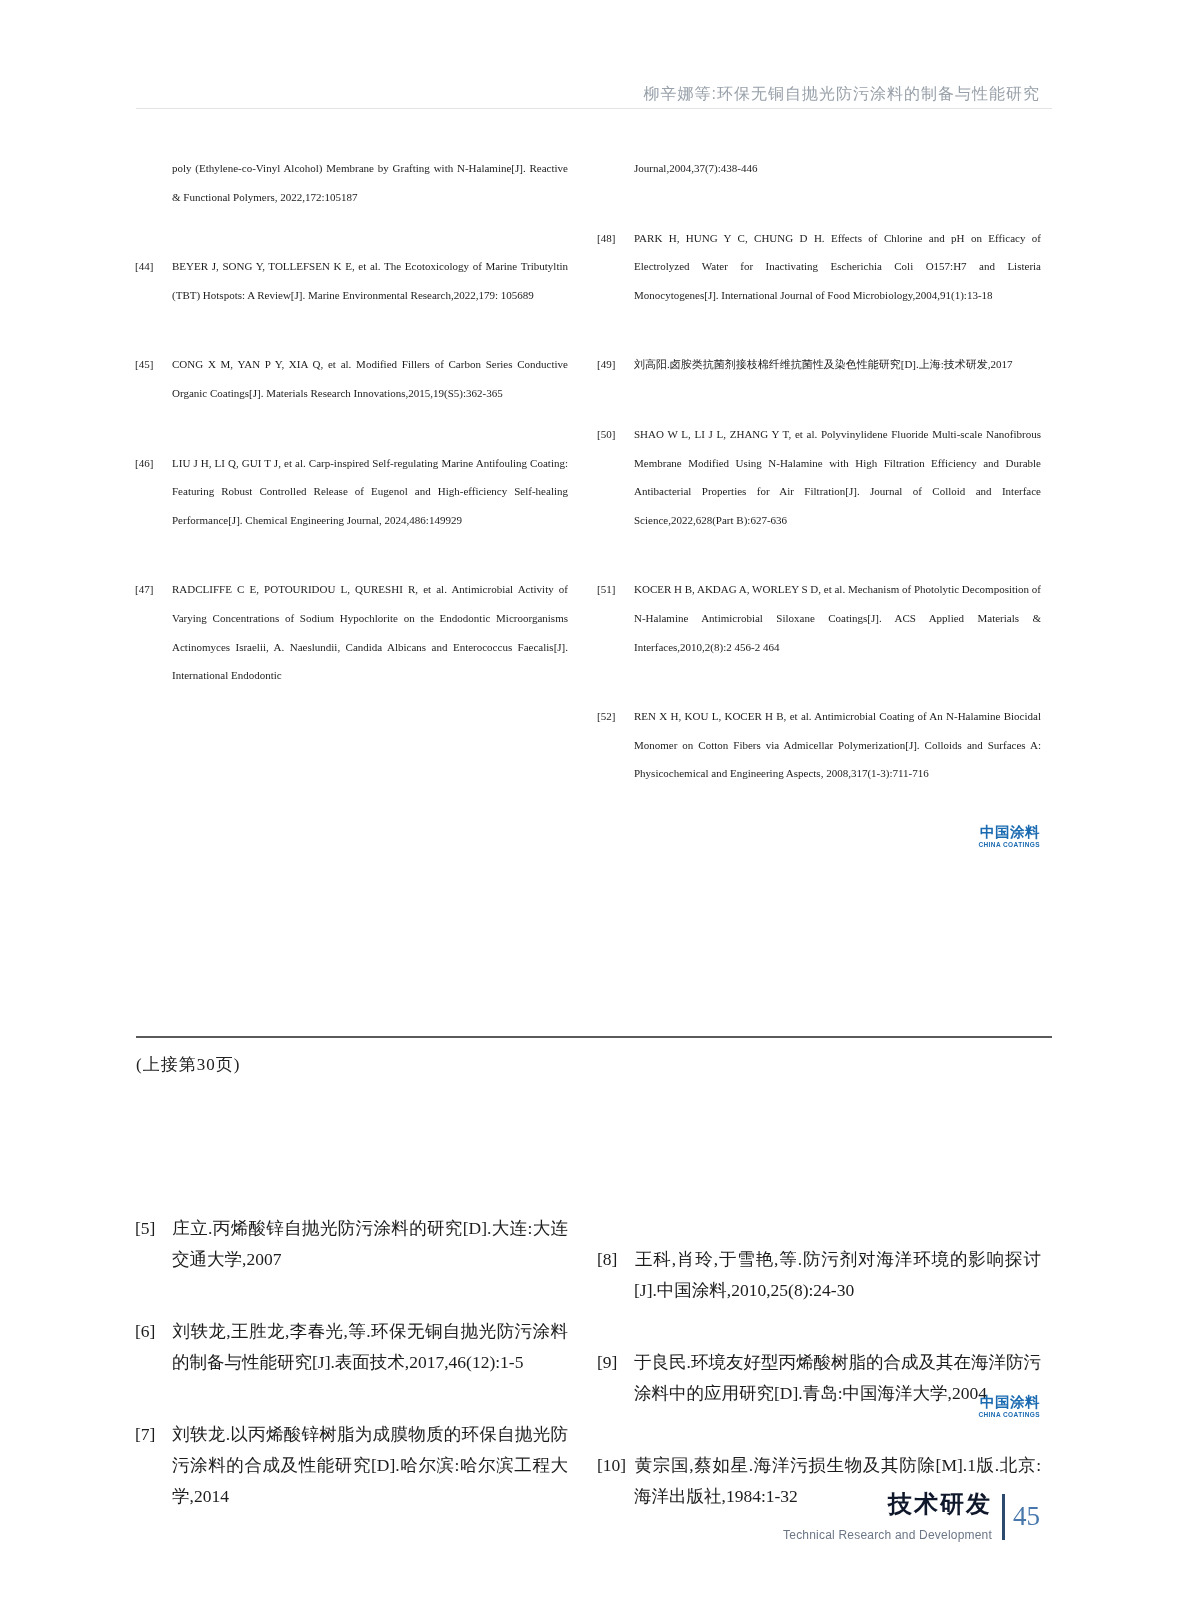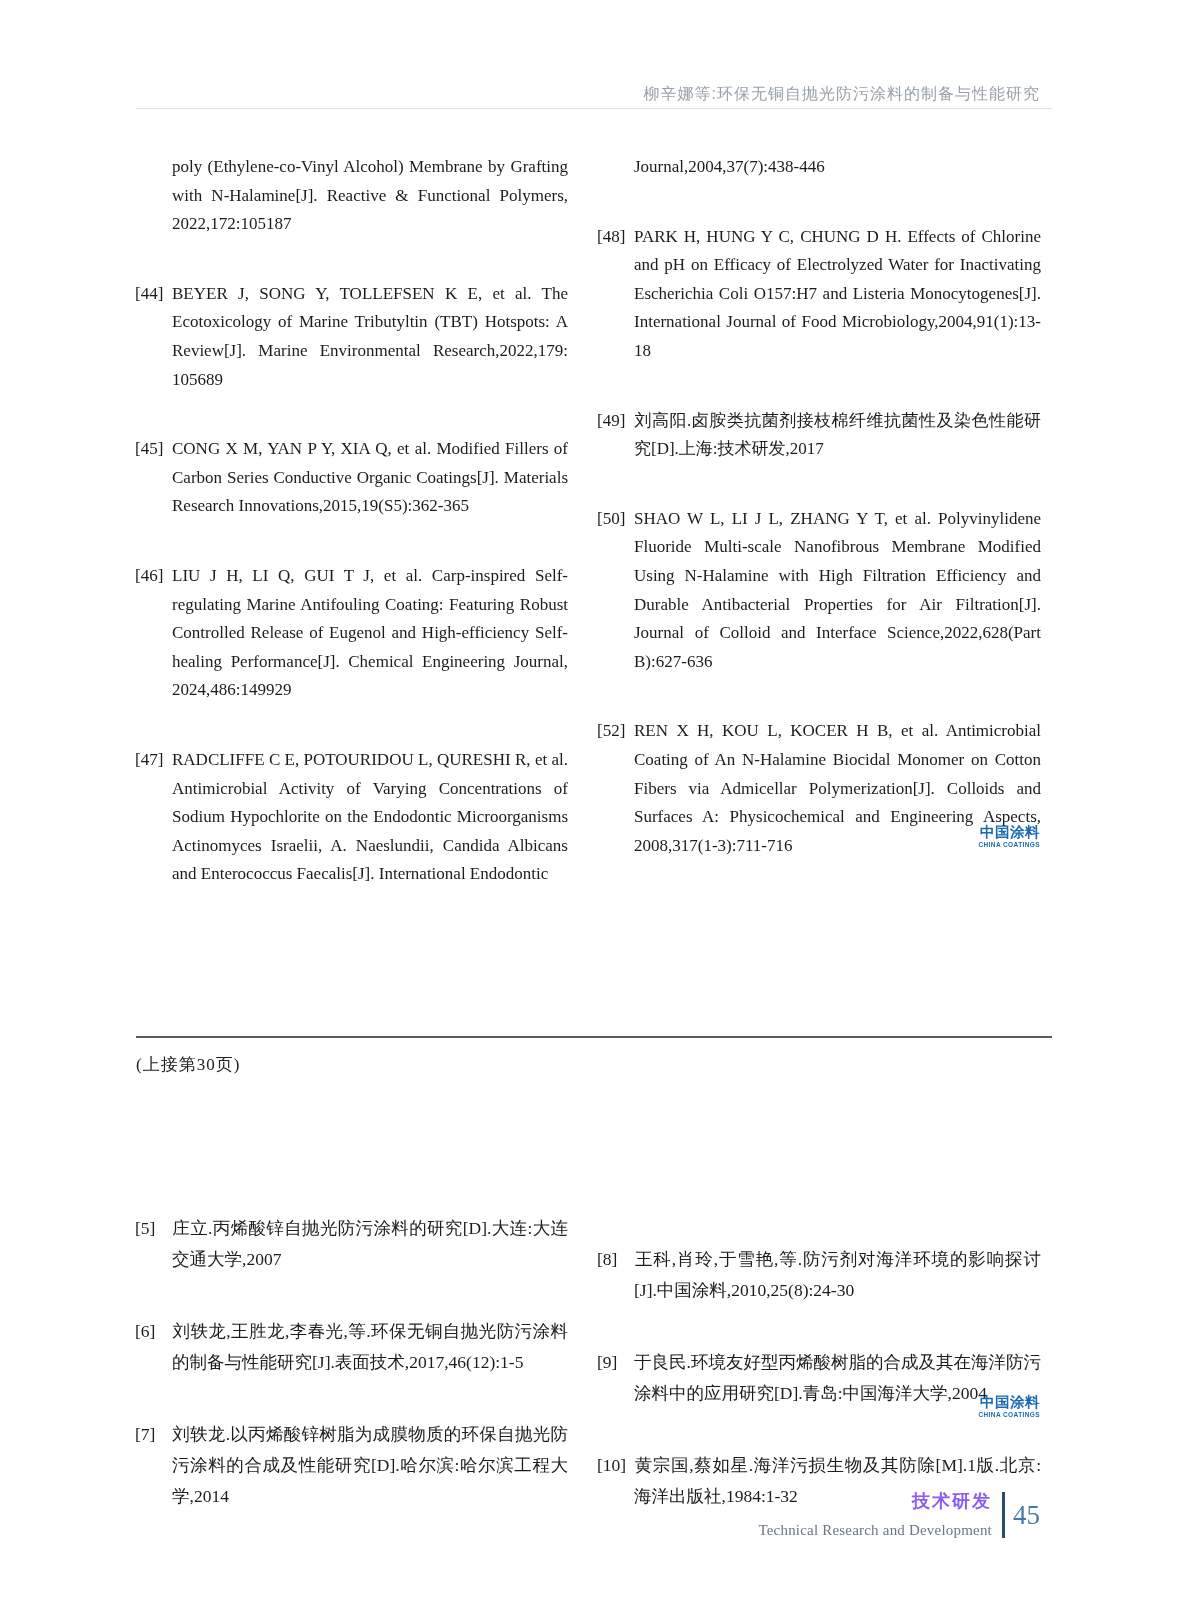--- a/index.html
+++ b/index.html
@@ -25,21 +25,21 @@
   .refs{
     position:absolute;left:135px;width:906px;
     display:flex;gap:29px;
   }
   .refs-top{top:131px;}
   .refs-bottom{top:1172px;align-items:flex-end;}
   .col{flex:0 0 auto;}
   .col-l{width:433px;}
   .col-r{width:444px;}
   .refs-top .ref-item{
-    font-size:17px;line-height:28.6px;text-align:justify;
+    font-size:11px;line-height:28.6px;text-align:justify;
     padding-left:37px;text-indent:-37px;
   }
   .refs-bottom .ref-item{
     font-size:17.5px;line-height:31px;text-align:justify;
     padding-left:37px;text-indent:-37px;
   }
   .ref-label{display:inline-block;width:37px;text-indent:0;margin-top:41px;}
   .ref-item.cont .ref-label{width:37px;}
 
   
@@ -69,26 +69,26 @@
     font-family:"Liberation Sans", sans-serif;
   }
 
   
   .footer{
     position:absolute;top:1492px;right:147px;
     display:flex;align-items:center;
   }
   .footer-section{text-align:right;line-height:1;}
   .footer-zh{
-    font-size:18px;font-weight:bold;color:#8b5cf6;letter-spacing:2px;
+    font-size:24px;font-weight:bold;color:#0f172a;letter-spacing:2px;
     font-family:"Liberation Sans", sans-serif;
   }
   .footer-en{
-    font-size:15px;color:#6b7686;margin-top:13px;letter-spacing:0.2px;
-    font-family:Liberation Serif, serif;
+    font-size:12px;color:#6b7686;margin-top:13px;letter-spacing:0.2px;
+    font-family:Liberation Sans, sans-serif;
   }
   .footer-bar{
     width:3px;height:46px;background:#2c4a6e;margin:0 8px 0 10px;
   }
   .footer-page{
     font-size:27px;color:#4877ac;font-family:"Liberation Serif", serif;
   }
 </style>
 </head>
 <body>
@@ -104,20 +104,21 @@
         <div class="ref-item"><span class="ref-label">[44]</span><span class="ref-text">BEYER J, SONG Y, TOLLEFSEN K E, et al. The Ecotoxicology of Marine Tributyltin (TBT) Hotspots: A Review[J]. Marine Environmental Research,2022,179: 105689</span></div>
         <div class="ref-item"><span class="ref-label">[45]</span><span class="ref-text">CONG X M, YAN P Y, XIA Q, et al. Modified Fillers of Carbon Series Conductive Organic Coatings[J]. Materials Research Innovations,2015,19(S5):362-365</span></div>
         <div class="ref-item"><span class="ref-label">[46]</span><span class="ref-text">LIU J H, LI Q, GUI T J, et al. Carp-inspired Self-regulating Marine Antifouling Coating: Featuring Robust Controlled Release of Eugenol and High-efficiency Self-healing Performance[J]. Chemical Engineering Journal, 2024,486:149929</span></div>
         <div class="ref-item"><span class="ref-label">[47]</span><span class="ref-text">RADCLIFFE C E, POTOURIDOU L, QURESHI R, et al. Antimicrobial Activity of Varying Concentrations of Sodium Hypochlorite on the Endodontic Microorganisms Actinomyces Israelii, A. Naeslundii, Candida Albicans and Enterococcus Faecalis[J]. International Endodontic</span></div>
       </div>
     <div class="col col-r">
         <div class="ref-item cont"><span class="ref-label"></span><span class="ref-text">Journal,2004,37(7):438-446</span></div>
         <div class="ref-item"><span class="ref-label">[48]</span><span class="ref-text">PARK H, HUNG Y C, CHUNG D H. Effects of Chlorine and pH on Efficacy of Electrolyzed Water for Inactivating Escherichia Coli O157:H7 and Listeria Monocytogenes[J]. International Journal of Food Microbiology,2004,91(1):13-18</span></div>
         <div class="ref-item"><span class="ref-label">[49]</span><span class="ref-text">刘高阳.卤胺类抗菌剂接枝棉纤维抗菌性及染色性能研究[D].上海:技术研发,2017</span></div>
         <div class="ref-item"><span class="ref-label">[50]</span><span class="ref-text">SHAO W L, LI J L, ZHANG Y T, et al. Polyvinylidene Fluoride Multi-scale Nanofibrous Membrane Modified Using N-Halamine with High Filtration Efficiency and Durable Antibacterial Properties for Air Filtration[J]. Journal of Colloid and Interface Science,2022,628(Part B):627-636</span></div>
+        <div class="ref-item"><span class="ref-label">[51]</span><span class="ref-text">KOCER H B, AKDAG A, WORLEY S D, et al. Mechanism of Photolytic Decomposition of N-Halamine Antimicrobial Siloxane Coatings[J]. ACS Applied Materials &amp; Interfaces,2010,2(8):2 456-2 464</span></div>
         <div class="ref-item"><span class="ref-label">[52]</span><span class="ref-text">REN X H, KOU L, KOCER H B, et al. Antimicrobial Coating of An N-Halamine Biocidal Monomer on Cotton Fibers via Admicellar Polymerization[J]. Colloids and Surfaces A: Physicochemical and Engineering Aspects, 2008,317(1-3):711-716</span></div>
       </div>
   </div>
 
   <div class="logo logo-1">
     <div class="logo-zh">中国涂料</div>
     <div class="logo-en">CHINA COATINGS</div>
   </div>
 
   <div class="mid-divider"></div>

